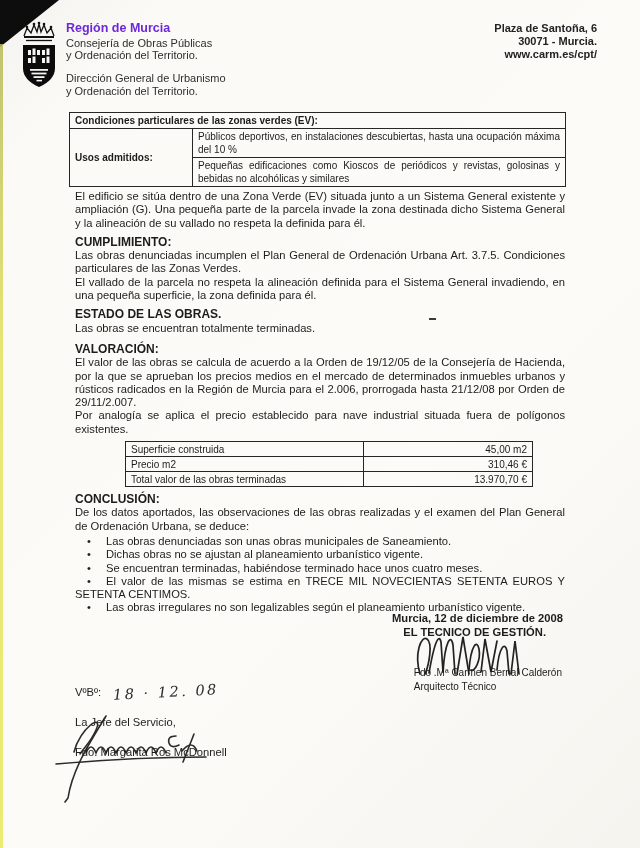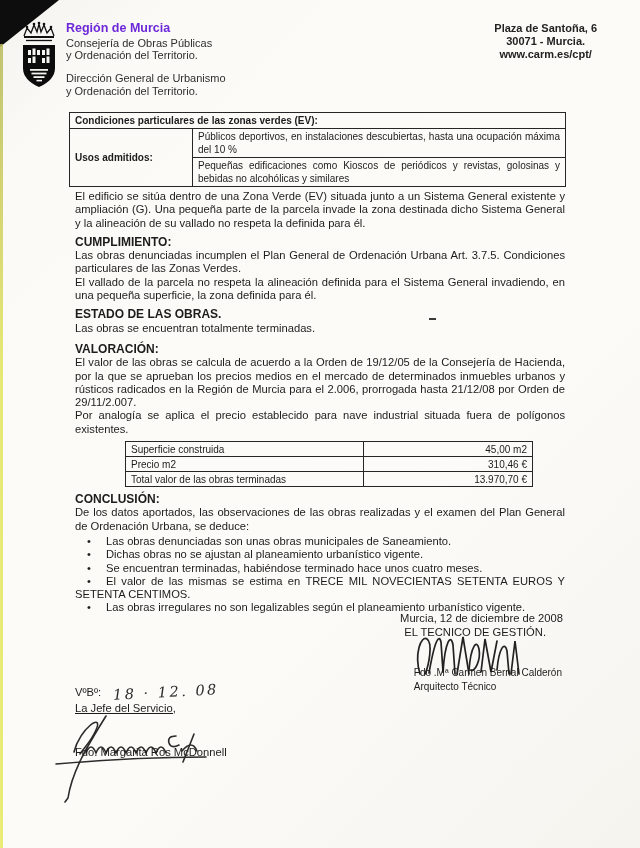--- a/index.html
+++ b/index.html
@@ -15,21 +15,21 @@
     border-top:47px solid #0d0d0d;border-right:59px solid transparent;}
   .edge-strip{position:absolute;left:0;top:44px;bottom:0;width:3px;
     background:linear-gradient(#b9b95a,#e3e45f 40%,#e8e960);opacity:.85;}
   .noise-dash{position:absolute;background:#3a3a3a;}
 
   
   .logo{position:absolute;left:16px;top:20px;}
   .org-block{position:absolute;left:66px;top:22px;line-height:12.5px;font-size:11px;color:#2e2e2e;}
   .org-name{font-weight:bold;font-size:12.5px;color:#6d28d9;margin-bottom:2px;}
   .org-sub{position:absolute;left:66px;top:72px;line-height:12.5px;font-size:11px;color:#2e2e2e;}
-  .addr-block{position:absolute;right:43px;top:22px;text-align:center;
+  .addr-block{position:absolute;right:43px;top:22px;text-align:right;
     font-weight:bold;font-size:11px;line-height:13px;color:#222;}
 
   
   .main{position:absolute;left:75px;top:112px;width:490px;font-size:11.2px;line-height:13.3px;}
   p{margin:0;text-align:justify;}
   .hd{font-weight:bold;margin:6px 0 0 0;font-size:12px;}
   .mt3{margin-top:3px;} .mt6{margin-top:6px;} .mt8{margin-top:8px;}
 
   table{border-collapse:collapse;font-size:10px;line-height:13px;}
   td,th{border:1.6px solid #262626;padding:1px 5px;vertical-align:middle;}
@@ -42,33 +42,33 @@
   .val-table td{padding:0.5px 5px;}
   .val-table .v{width:158px;text-align:right;}
   .val-table .total td{font-weight:normal;}
 
   .bullets{margin-top:2px;}
   .bullet{text-align:justify;text-indent:12px;}
   .bullet .dot{display:inline-block;width:19px;text-indent:0;}
 
   
   .signoff{position:absolute;right:77px;top:612px;width:300px;text-align:right;
-    font-size:11.2px;line-height:13.5px;}
+    font-size:11.2px;line-height:13.5px;font-weight:bold;}
   .signoff .role{padding-right:17px;}
   .sig-tecnico{position:absolute;left:412px;top:628px;}
   .signed-block{position:absolute;right:78px;top:666px;
     font-size:10px;line-height:13.5px;}
   .signed-block .title{padding-right:36px;}
 
   
   .approval{position:absolute;left:75px;top:686px;font-size:11.2px;line-height:13.5px;}
   .hand-date{display:inline-block;font-family:"DejaVu Serif",serif;font-style:italic;
     font-size:14.5px;letter-spacing:2.5px;color:#2b2b2b;transform:rotate(-3deg);
     margin-left:12px;vertical-align:-1px;}
-  .jefe-role{margin-top:2px;text-decoration:underline;}
+  .jefe-role{margin-top:16px;}
   .sig-jefe{position:absolute;left:44px;top:698px;pointer-events:none;}
   .fdo-jefe{position:absolute;left:75px;top:746px;font-size:11.2px;}
 </style>
 </head>
 <body>
 
 <div class="page">
 
   <div class="corner-fold"></div>
   <div class="edge-strip"></div>

